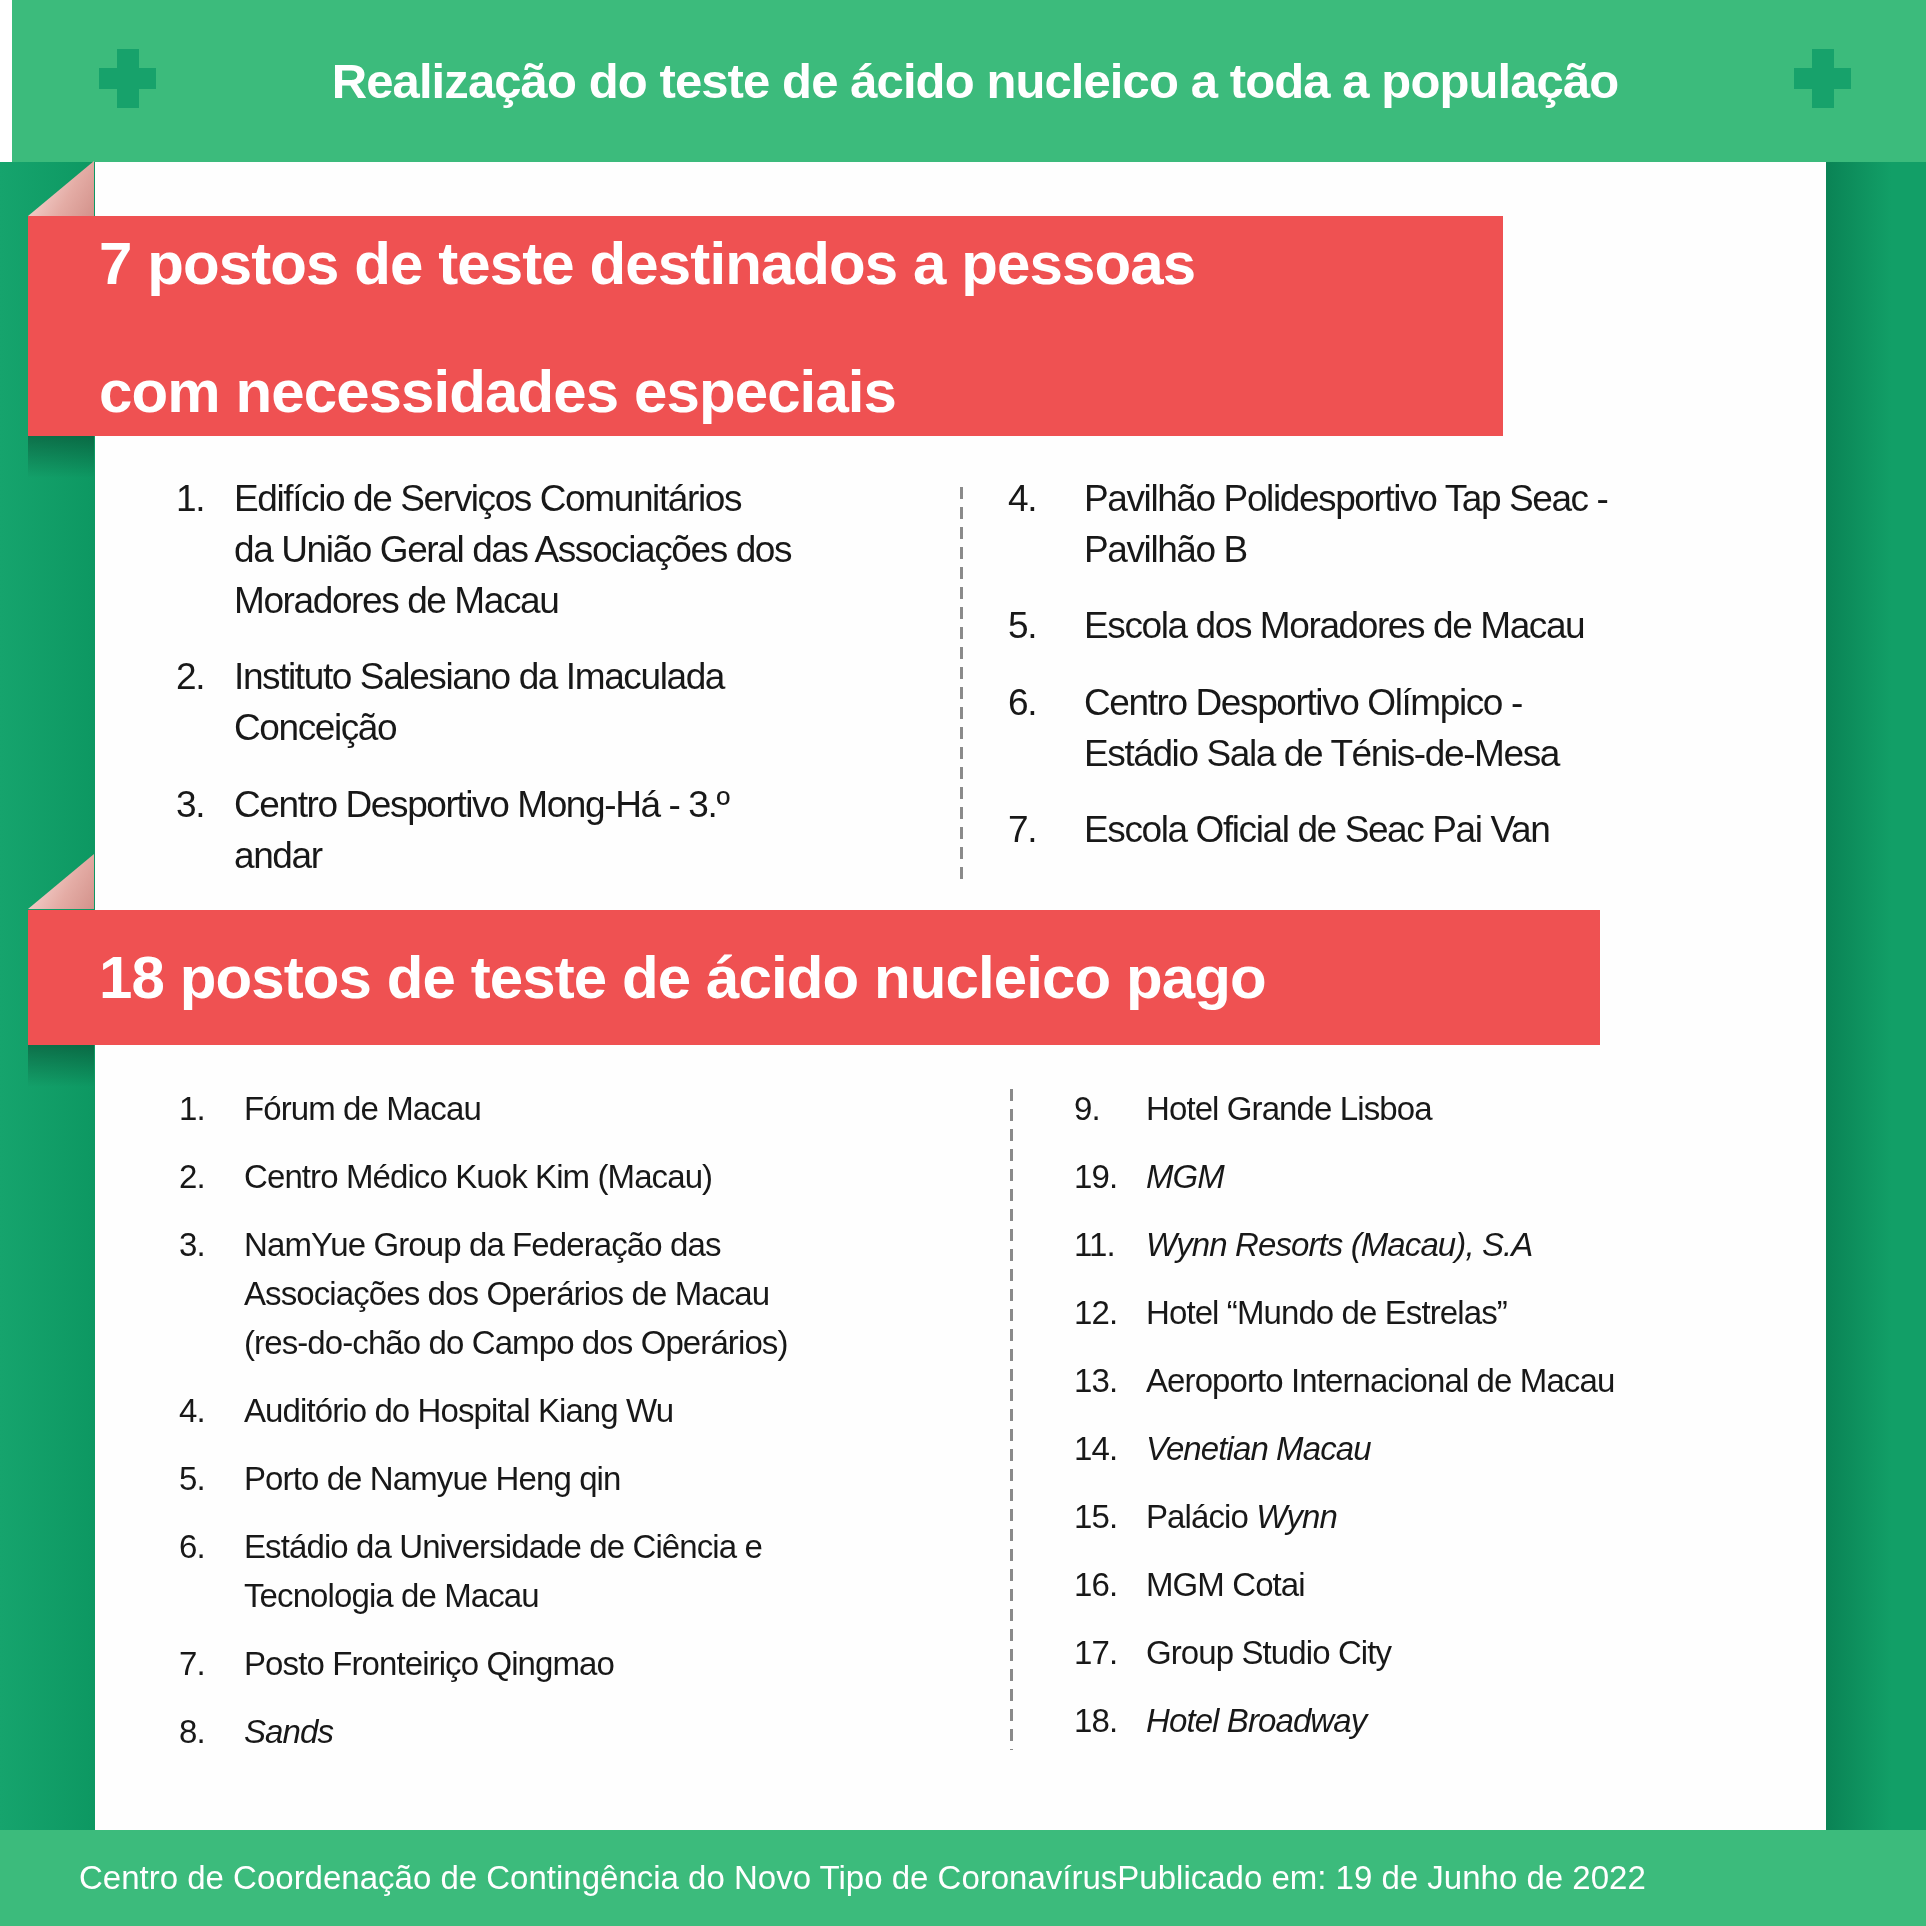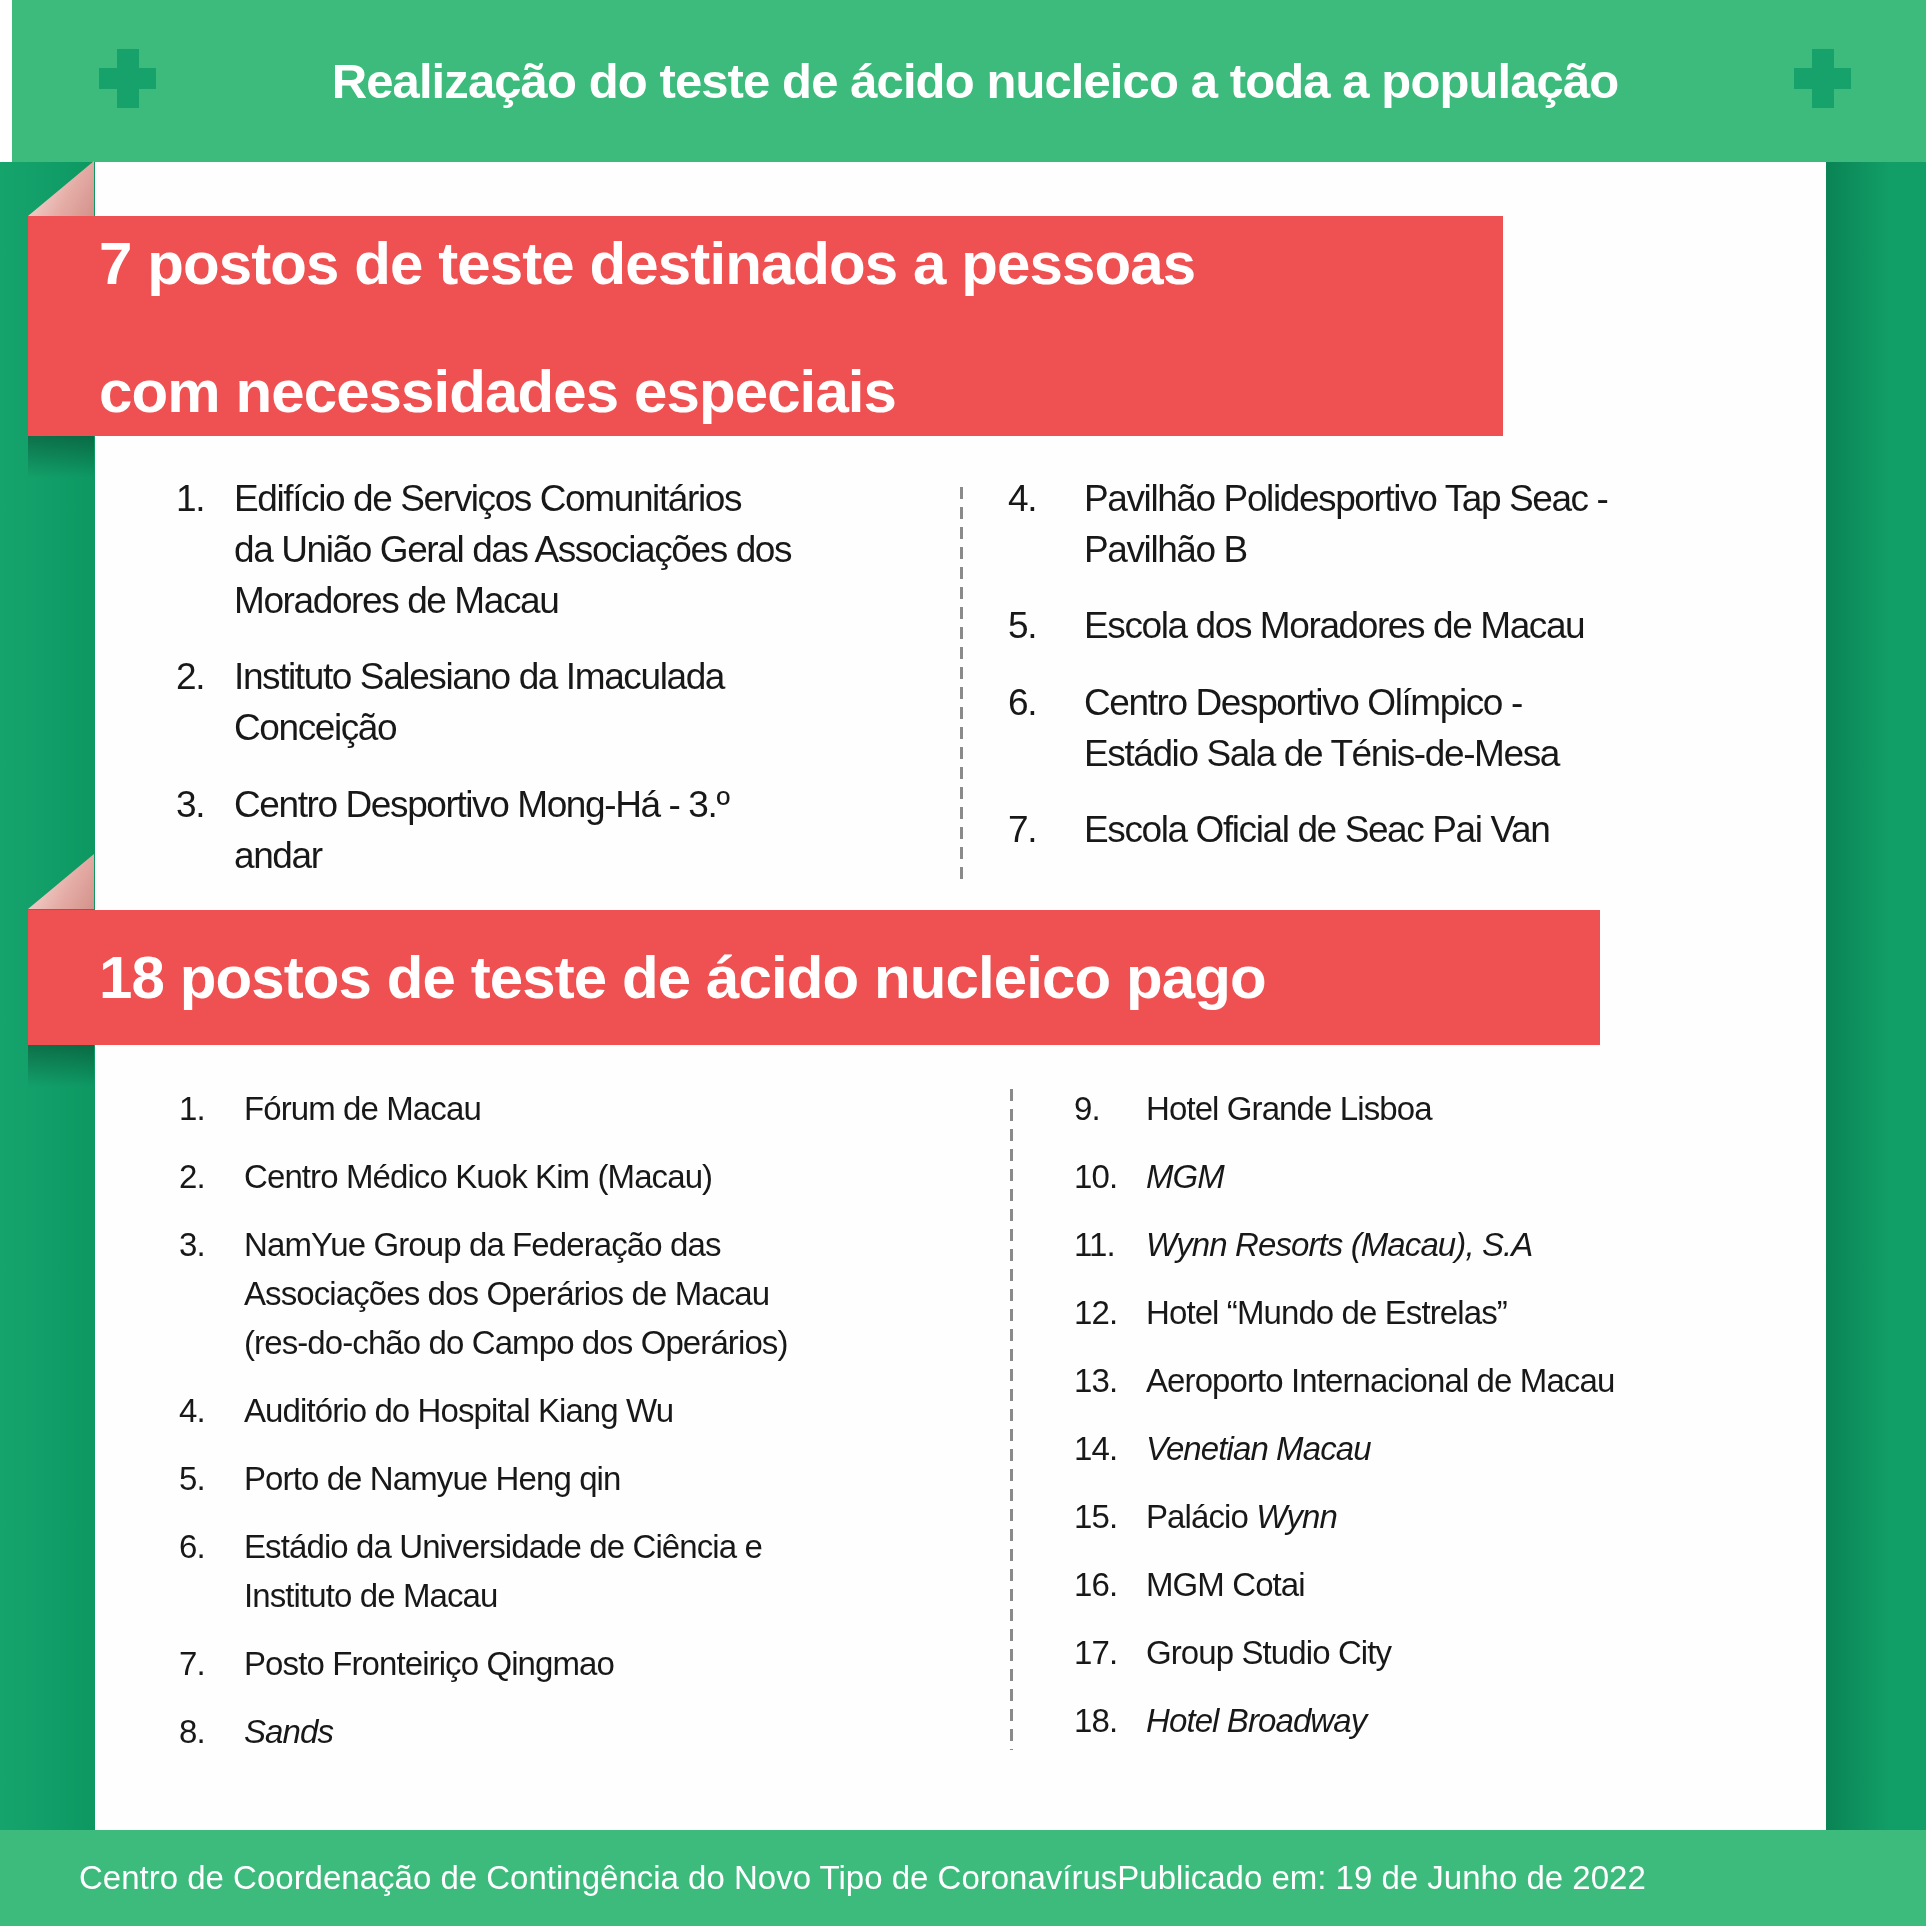--- a/index.html
+++ b/index.html
@@ -185,21 +185,21 @@
   <div class="row">
     <span class="num">5.</span>
     <div class="txt">
       <div class="line">Porto de Namyue Heng qin</div>
     </div>
   </div>
   <div class="row">
     <span class="num">6.</span>
     <div class="txt">
       <div class="line">Estádio da Universidade de Ciência e</div>
-      <div class="line">Instituto de Macau</div>
+      <div class="line">Tecnologia de Macau</div>
     </div>
   </div>
   <div class="row">
     <span class="num">7.</span>
     <div class="txt">
       <div class="line">Posto Fronteiriço Qingmao</div>
     </div>
   </div>
   <div class="row">
     <span class="num">8.</span>
@@ -212,21 +212,21 @@
 <div class="divider div2"></div>
 
 <div class="list s2 s2r">
   <div class="row">
     <span class="num">9.</span>
     <div class="txt">
       <div class="line">Hotel Grande Lisboa</div>
     </div>
   </div>
   <div class="row">
-    <span class="num">10.</span>
+    <span class="num">19.</span>
     <div class="txt">
       <div class="line it">MGM</div>
     </div>
   </div>
   <div class="row">
     <span class="num">11.</span>
     <div class="txt">
       <div class="line it">Wynn Resorts (Macau), S.A</div>
     </div>
   </div>

